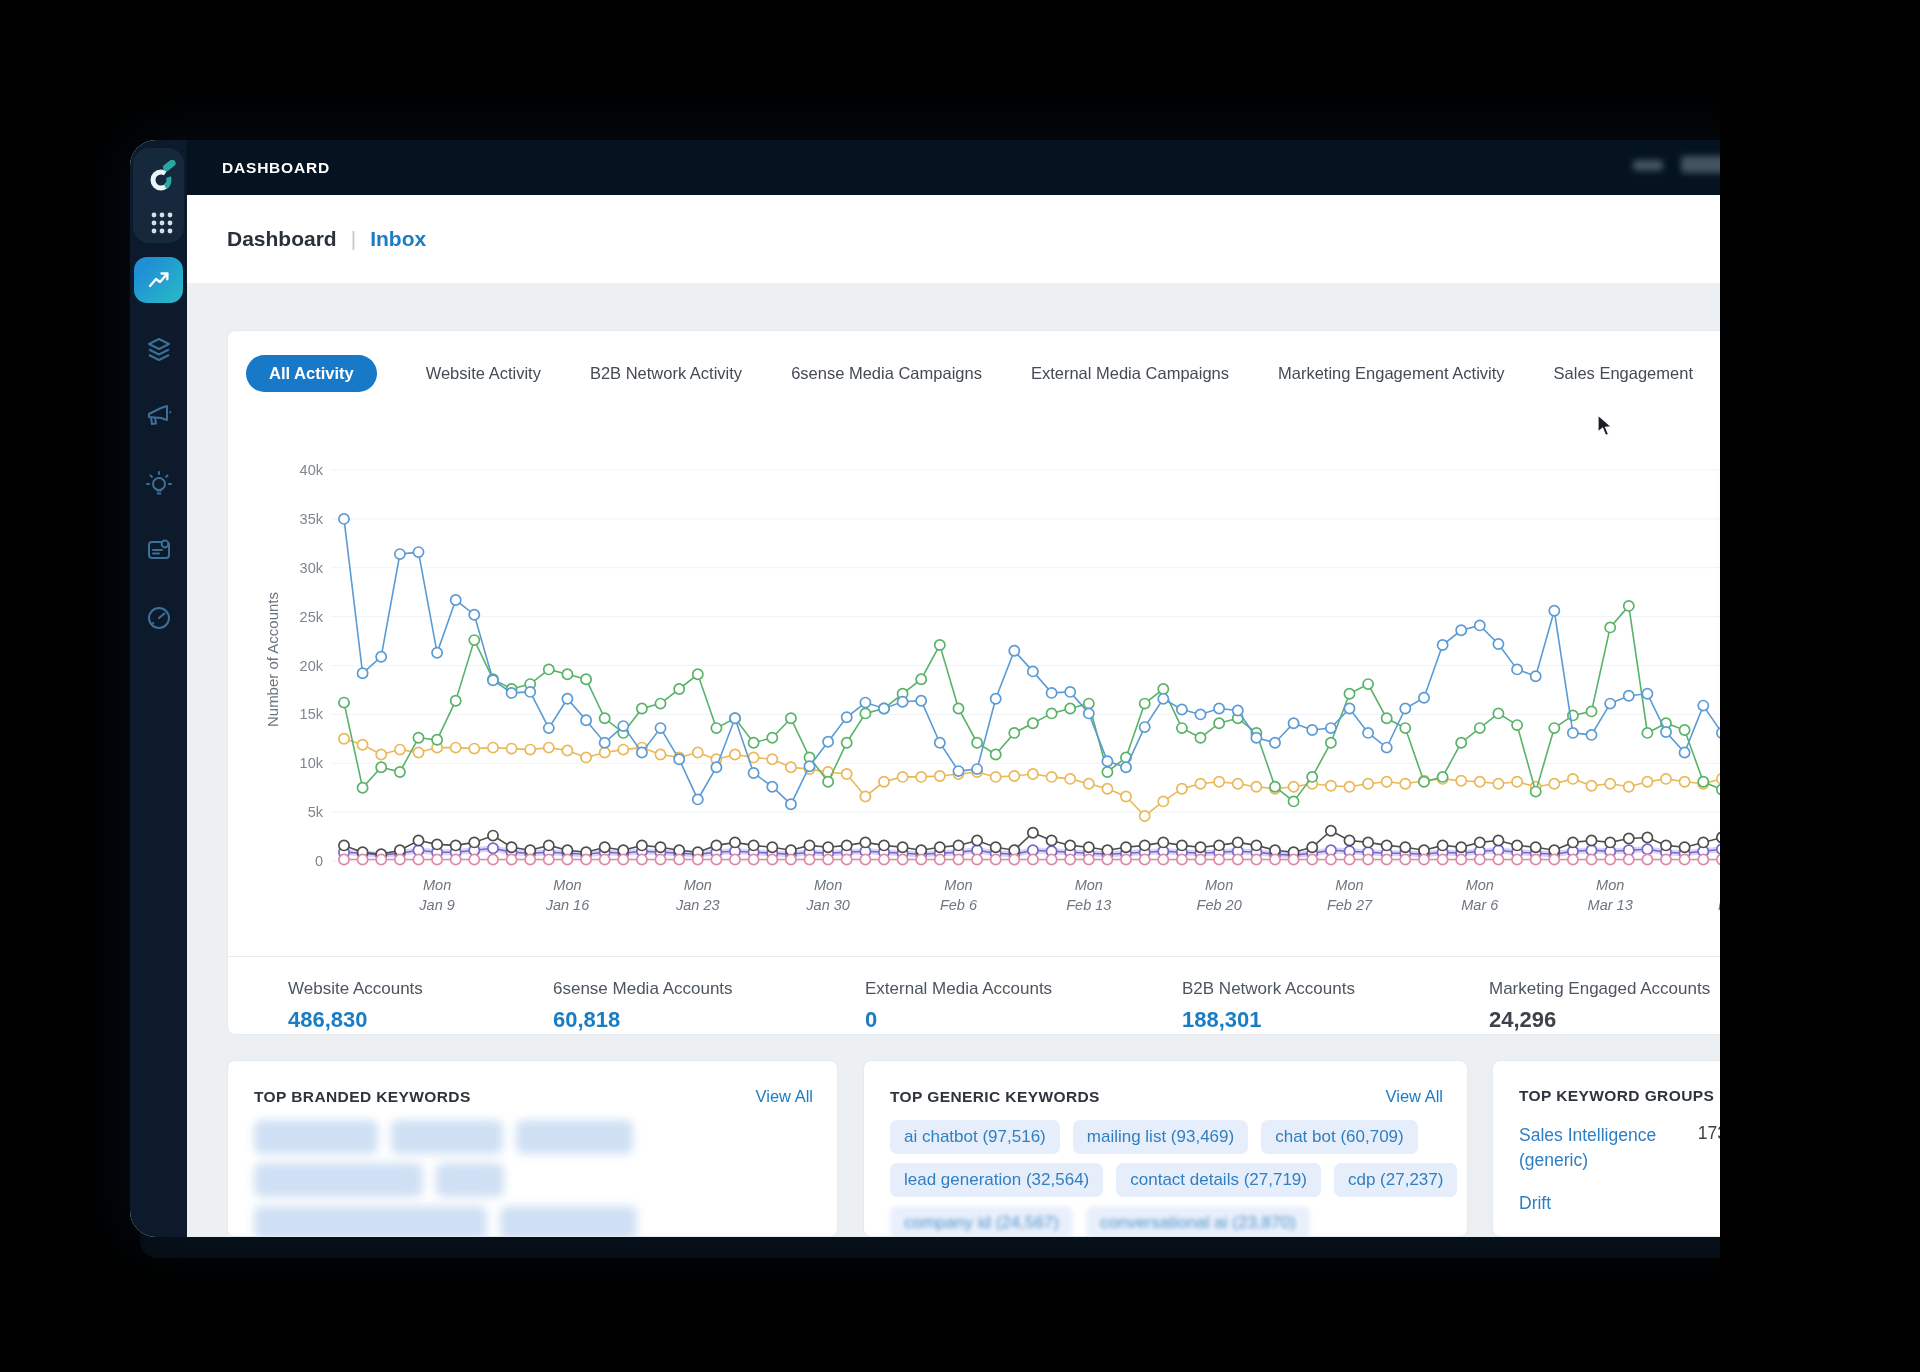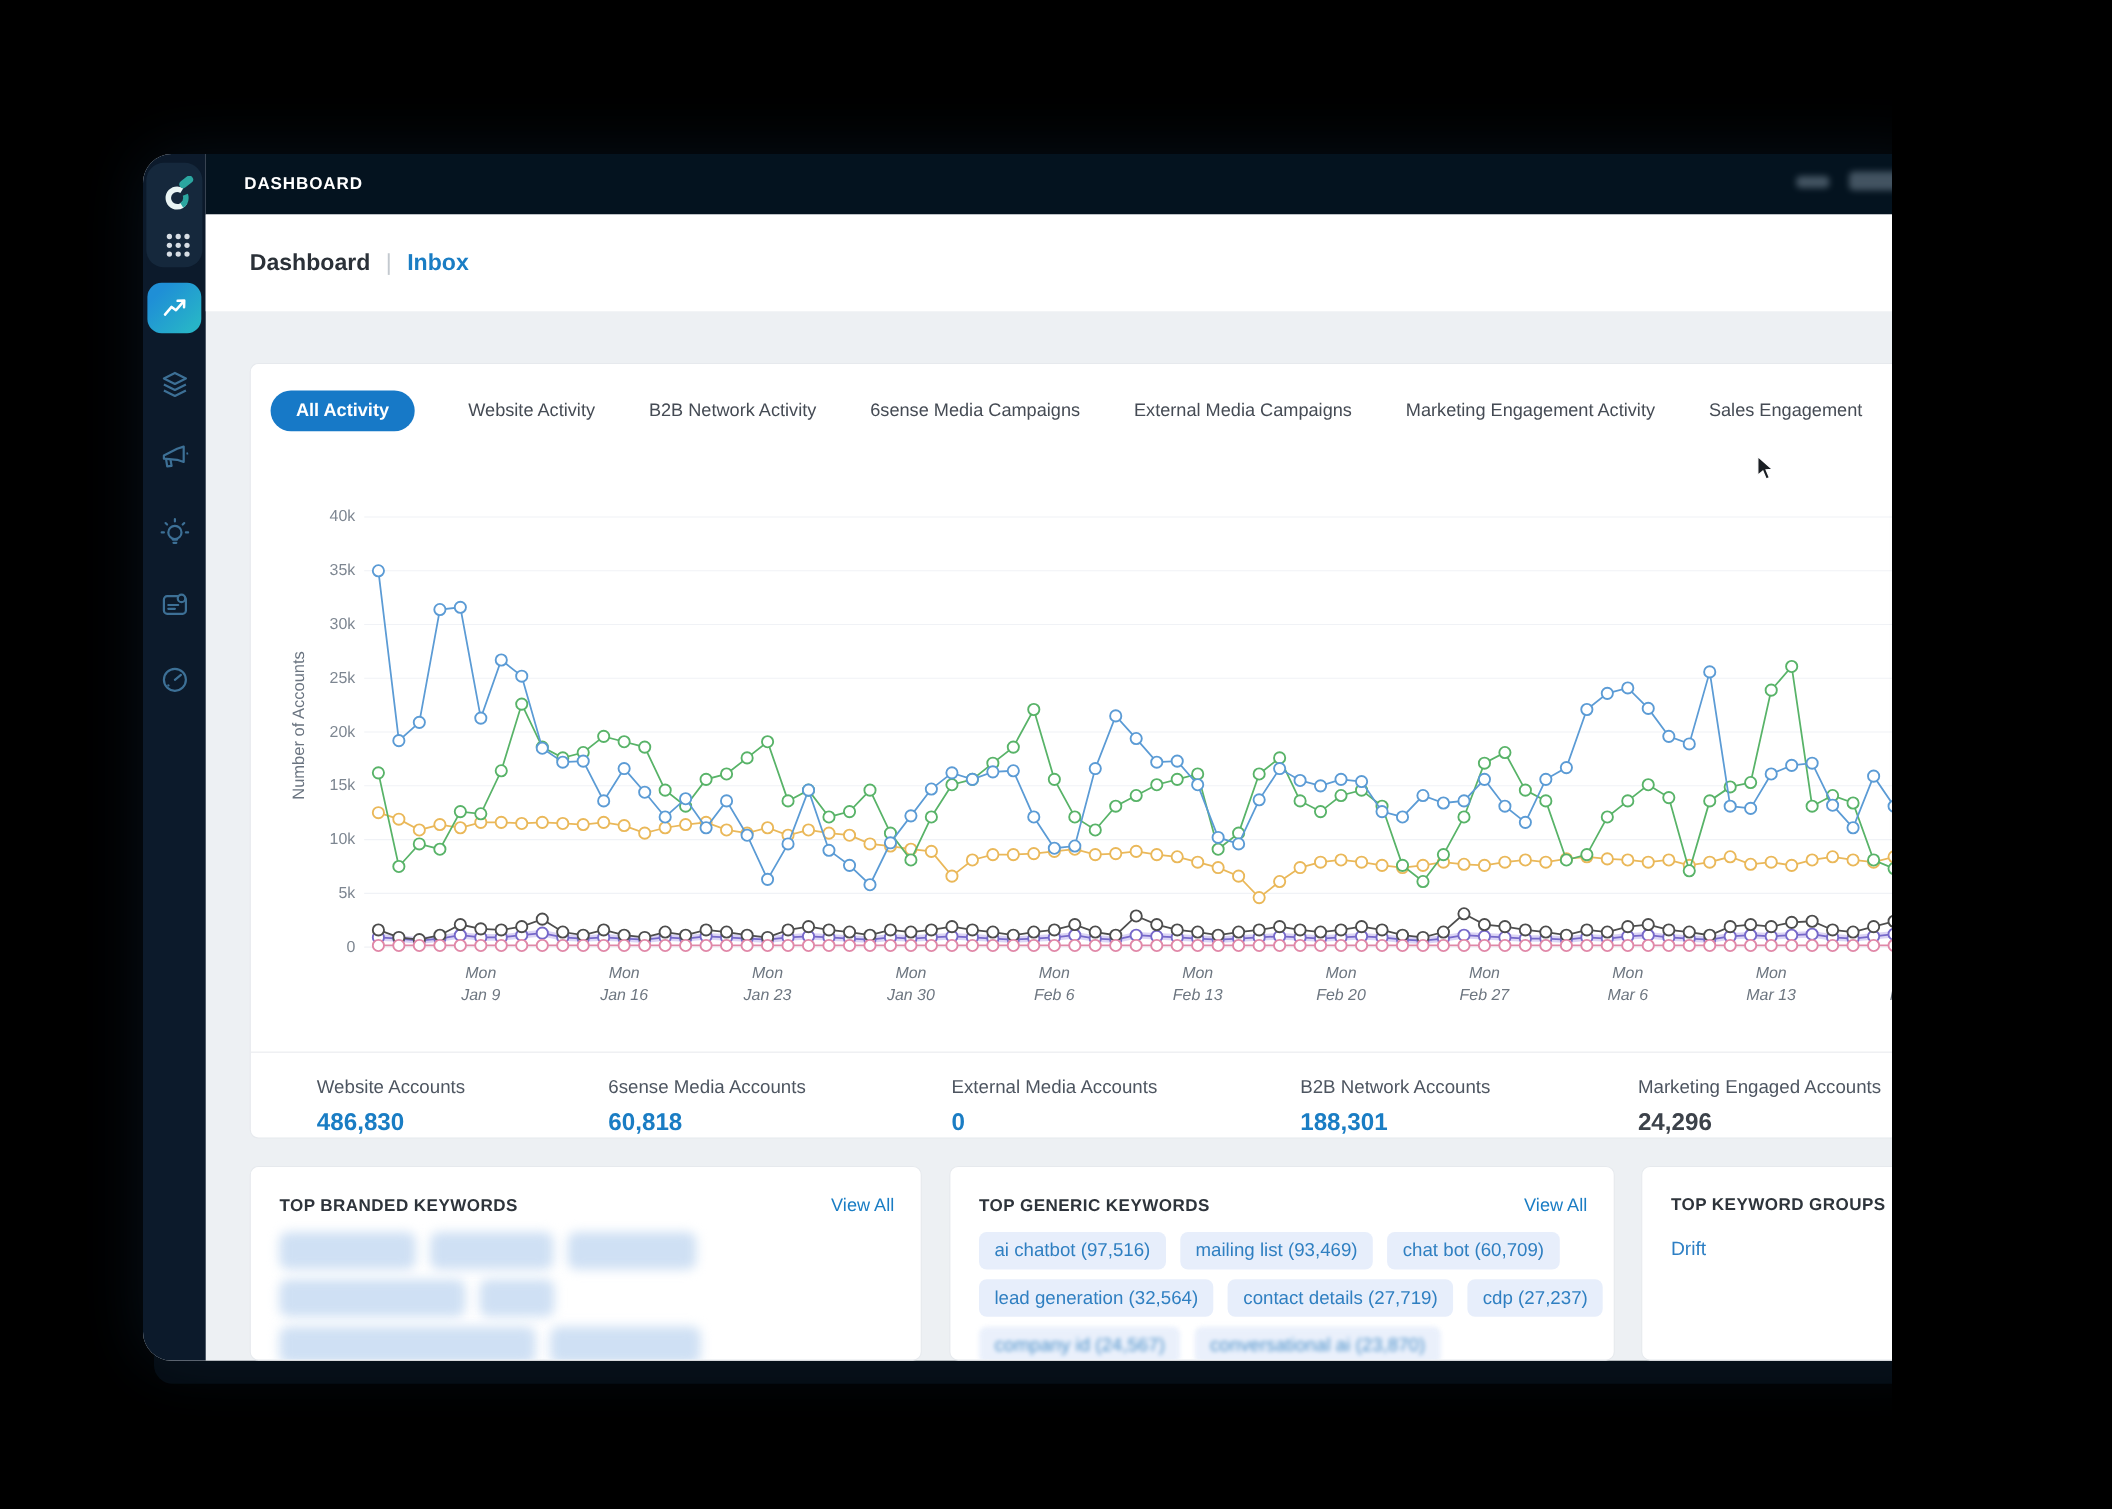--- a/index.html
+++ b/index.html
@@ -804,20 +804,27 @@
         </div>
     </div>
 
     <div class="bcard" style="left:1362px;width:296px">
       <div class="bcard-head">
         <span class="bcard-title">TOP KEYWORD GROUPS</span>
       </div>
       <div id="groupRows">
           <div class="kg-row">
             <div class="kg-label">
+              <div>Sales Intelligence</div>
+              <div>(generic)</div>
+            </div>
+            <div class="kg-value">173,980</div>
+          </div>
+          <div class="kg-row">
+            <div class="kg-label">
               <div>Drift</div>
             </div>
             <div class="kg-value"></div>
           </div>
         </div>
     </div>
 
     <svg class="cursor" style="left:1466px;top:274px" width="20" height="24" viewBox="0 0 20 24">
       <path d="M2 1 L2 18 L6.6 14.2 L9.6 21.5 L12.6 20.2 L9.6 13.2 L15.4 12.8 Z" fill="#1b1f24" stroke="#fff" stroke-width="1.2"></path>
     </svg>

